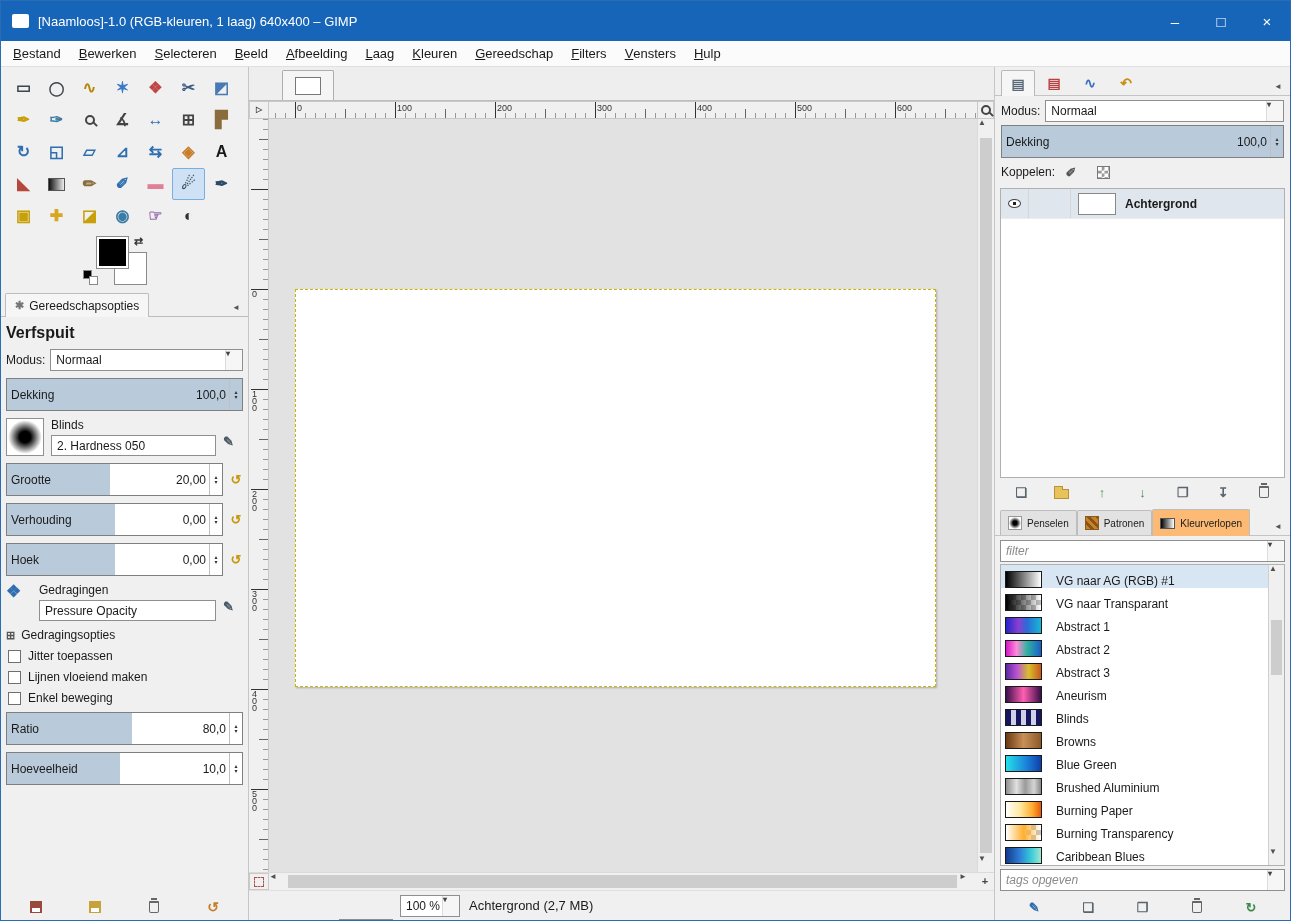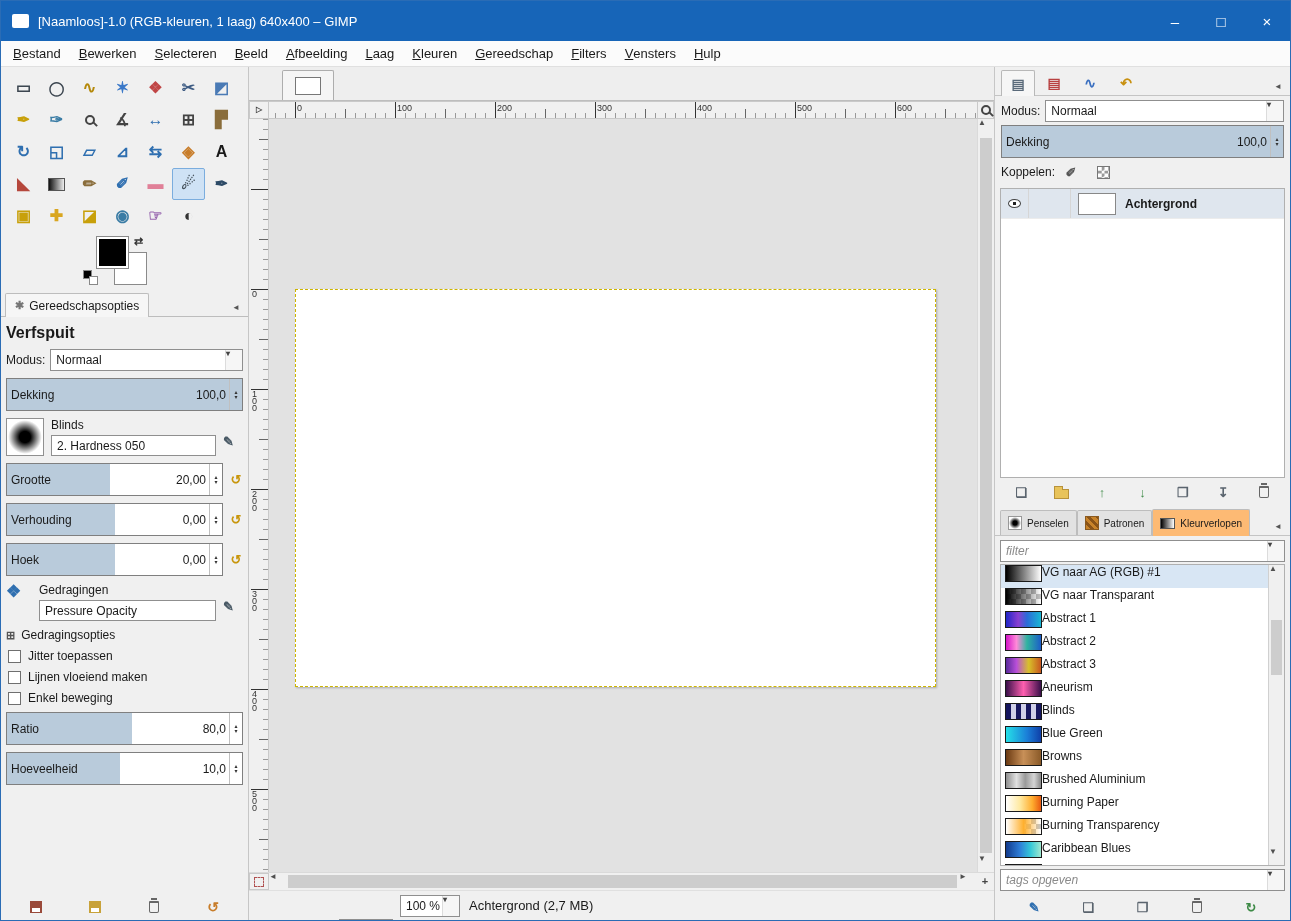--- a/index.html
+++ b/index.html
@@ -184,21 +184,21 @@
 
   .res-tabs { height:30px; flex:none; display:flex; align-items:flex-end; padding:3px 4px 0 5px;
               border-bottom:1px solid #c4c4c4; }
   .res-tab { display:flex; align-items:center; gap:5px; padding:0 7px; height:25px; font-size:10px;
              background:#e2e2e2; border:1px solid #bdbdbd; border-bottom:none; border-radius:2px 2px 0 0;
              white-space:nowrap; }
   .res-tab.active { background:#fdba74; height:27px; margin-bottom:-1px; }
   .filter-row { padding:4px 5px 2px 5px; flex:none; }
   .grad-wrap { flex:1; min-height:0; margin:0 5px; border:1px solid #b0b0b0; background:#fff; display:flex; }
   .grad-rows { flex:1; overflow:hidden; }
-  .grad-row { height:23px; display:flex; align-items:flex-start; gap:0; padding:0 4px; }
+  .grad-row { height:23px; display:flex; align-items:flex-end; gap:14px; padding:0 4px; }
   .grad-row.selected { background:#d8e6f4; }
   .grad-swatch { width:37px; height:17px; border:1px solid #1a1a1a; flex:none; }
   .grad-name { white-space:nowrap; }
   .grad-scroll { width:16px; flex:none; border-left:1px solid #d0d0d0; background:#f0f0f0;
                  display:flex; flex-direction:column; }
   .grad-thumb { position:absolute; left:2px; right:2px; top:38px; height:55px; background:#cdcdcd; }
   .tags-row { padding:3px 5px; flex:none; }
   .res-buttons { height:26px; flex:none; display:flex; align-items:center; justify-content:space-around;
                  padding:0 12px; }
 
@@ -732,26 +732,26 @@
             </div>
             <div class="grad-row">
               <span class="grad-swatch" style="background: linear-gradient(90deg, rgb(58, 15, 74), rgb(255, 95, 176) 50%, rgb(58, 15, 74));"></span>
               <span class="grad-name">Aneurism</span>
             </div>
             <div class="grad-row">
               <span class="grad-swatch" style="background: repeating-linear-gradient(90deg, rgb(22, 22, 94) 0px, rgb(22, 22, 94) 5px, rgb(208, 208, 232) 5px, rgb(208, 208, 232) 10px);"></span>
               <span class="grad-name">Blinds</span>
             </div>
             <div class="grad-row">
+              <span class="grad-swatch" style="background: linear-gradient(90deg, rgb(107, 58, 18), rgb(200, 144, 88) 50%, rgb(138, 90, 40));"></span>
+              <span class="grad-name">Browns</span>
+            </div>
+            <div class="grad-row">
               <span class="grad-swatch" style="background: linear-gradient(90deg, rgb(37, 224, 232), rgb(27, 127, 216) 60%, rgb(15, 63, 168));"></span>
               <span class="grad-name">Blue Green</span>
-            </div>
-            <div class="grad-row">
-              <span class="grad-swatch" style="background: linear-gradient(90deg, rgb(107, 58, 18), rgb(200, 144, 88) 50%, rgb(138, 90, 40));"></span>
-              <span class="grad-name">Browns</span>
             </div>
             <div class="grad-row">
               <span class="grad-swatch" style="background: linear-gradient(90deg, rgb(143, 143, 143), rgb(224, 224, 224) 30%, rgb(154, 154, 154) 55%, rgb(212, 212, 212) 80%, rgb(136, 136, 136));"></span>
               <span class="grad-name">Brushed Aluminium</span>
             </div>
             <div class="grad-row">
               <span class="grad-swatch" style="background: linear-gradient(90deg, rgb(255, 255, 255), rgb(255, 233, 160) 40%, rgb(255, 174, 47) 75%, rgb(232, 90, 16));"></span>
               <span class="grad-name">Burning Paper</span>
             </div>
             <div class="grad-row">

